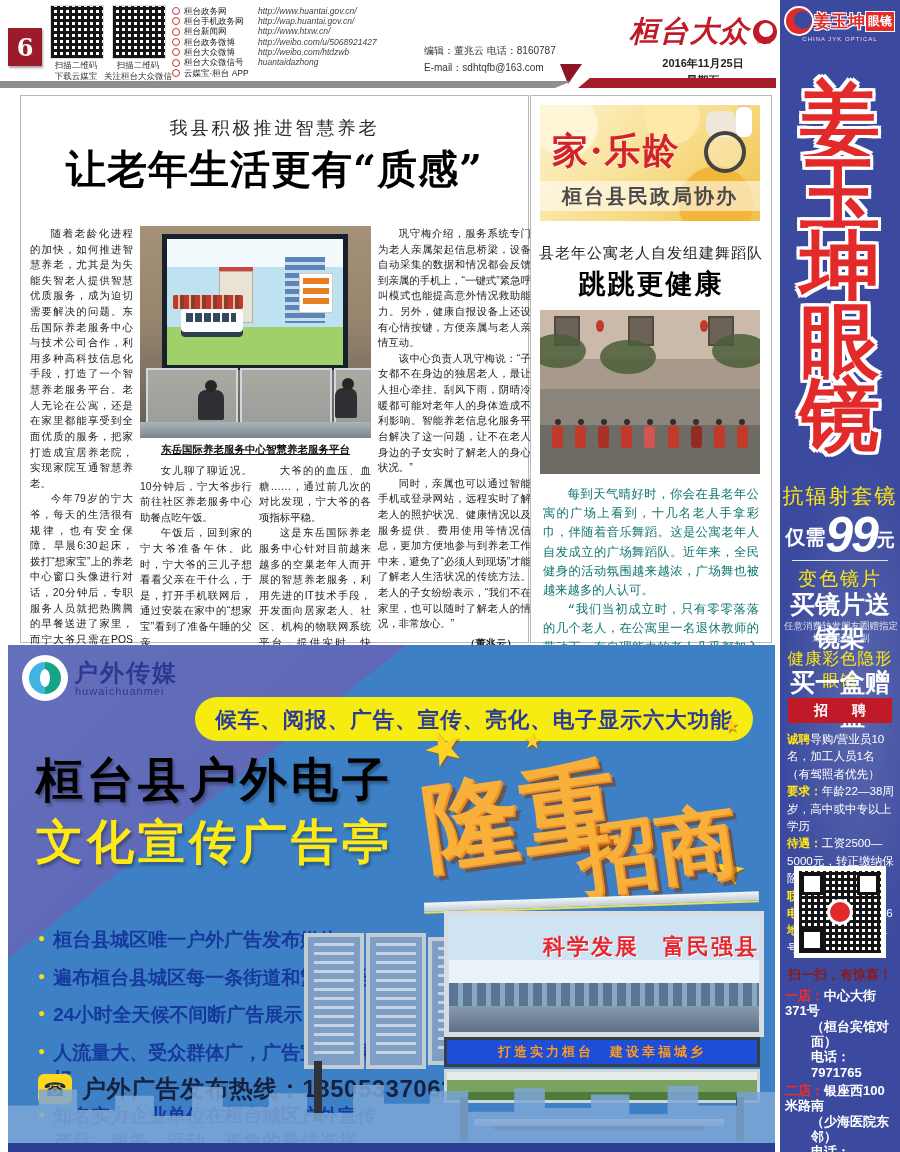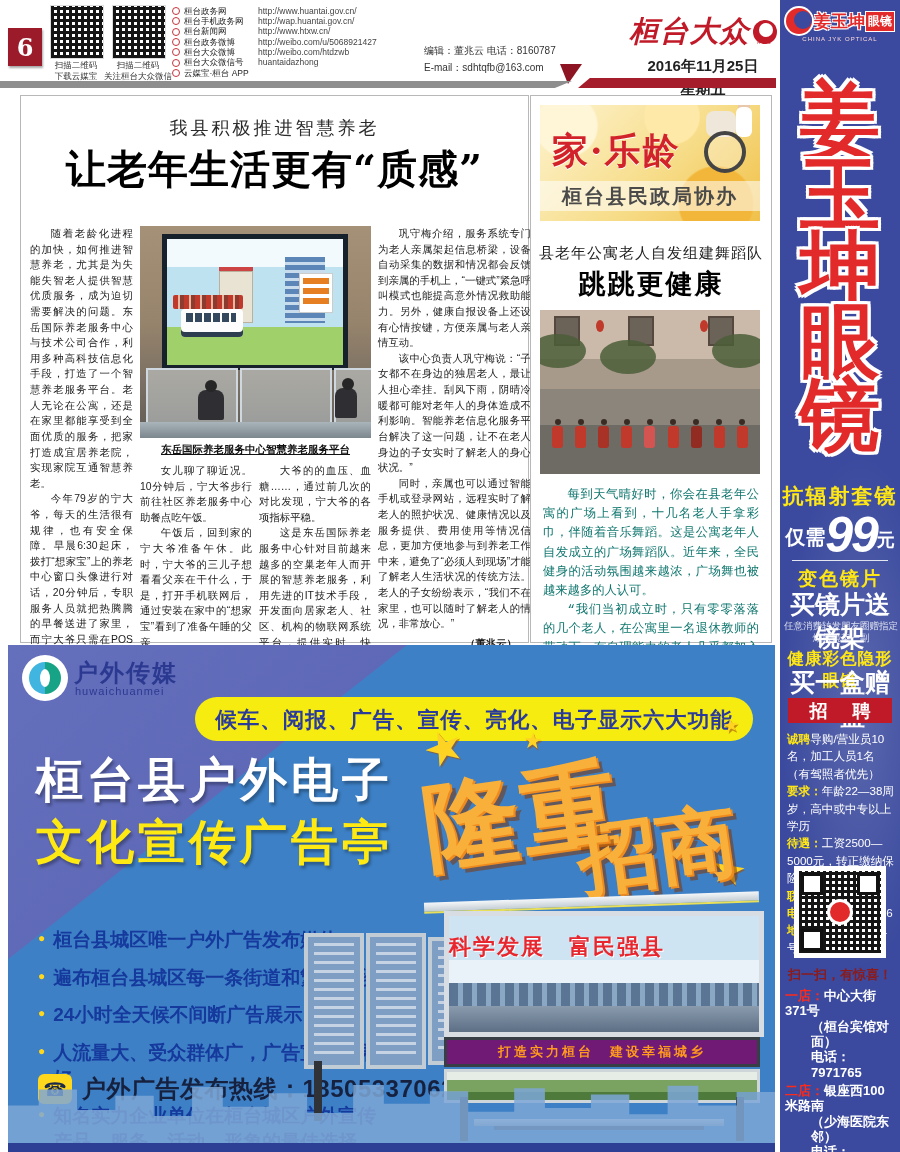--- a/index.html
+++ b/index.html
@@ -12,32 +12,32 @@
     font:bold 24px "DejaVu Serif",serif;display:flex;align-items:center;justify-content:center;box-shadow:1px 2px 2px rgba(0,0,0,.35);}
   .qrbox{width:52px;height:52px;background:#fff;border:1px solid #ddd;}
   .qr-pattern{width:100%;height:100%;
     background:repeating-linear-gradient(0deg,#151515 0 3px,transparent 3px 6px),
                repeating-linear-gradient(90deg,#151515 0 3px,#fff 3px 6px);}
   .qrcap{font-size:8.5px;color:#333;text-align:center;line-height:1.3;width:72px;}
   .weblinks{left:172px;top:6px;font-size:8.5px;color:#333;line-height:1;}
   .weblink{display:flex;align-items:center;height:10.3px;}
   .ring{width:6px;height:6px;border:1.2px solid #c5343c;border-radius:50%;margin-right:4px;flex:0 0 auto;}
   .wname{width:74px;color:#222;}
-  .wurl{color:#444;}
+  .wurl{color:#444;font-style:italic;}
   .editorblk{left:424px;top:42px;font-size:10px;color:#333;line-height:1.7;}
   .badge{left:497px;top:16px;width:122px;height:52px;border-radius:9px;
     background:linear-gradient(180deg,#b42433,#8d1423);display:flex;align-items:center;justify-content:center;
     color:#fff;font:bold 32px "DejaVu Serif",serif;letter-spacing:18px;text-indent:18px;box-shadow:1px 2px 3px rgba(0,0,0,.3);}
   .badge-tail{left:560px;top:64px;width:0;height:0;border-left:8px solid transparent;border-right:14px solid transparent;border-top:20px solid #8d1423;}
   .masthead{left:628px;top:12px;width:150px;text-align:center;}
   .mh-title{display:inline-block;color:#c01a28;font:bold italic 29px "DejaVu Serif",serif;letter-spacing:1px;vertical-align:middle;}
   .mh-logo{display:inline-block;width:24px;height:24px;border-radius:50%;background:#c01a28;position:relative;vertical-align:middle;margin-left:3px;}
   .mh-logo::after{content:"";position:absolute;left:6px;top:3px;width:14px;height:14px;border-radius:50%;background:#fff;}
   .mh-logo-sub{position:absolute;left:2px;bottom:-1px;font-size:4px;color:#c01a28;width:20px;text-align:center;letter-spacing:1px;}
-  .dateline{font-size:15px;color:#222;font-weight:bold;line-height:1.5;margin-top:3px;}
+  .dateline{font-size:11px;color:#222;font-weight:bold;line-height:1.5;margin-top:3px;}
   .rule-gray{left:0;top:81px;width:572px;height:7px;background:#8e8e8e;clip-path:polygon(0 0,100% 0,97% 100%,0 100%);}
   .rule-red{left:578px;top:78px;width:198px;height:10px;background:#a51d2b;clip-path:polygon(0 100%,6% 0,100% 0,100% 100%);}
 
   
   .main-box{left:20px;top:95px;width:507px;height:546px;border:1px solid #b8b8b8;background:#fff;}
   .kicker{position:absolute;left:0;right:0;top:20px;text-align:center;font-size:18px;color:#2b2b2b;letter-spacing:3px;}
   .headline{position:absolute;left:0;right:0;top:46px;text-align:center;color:#000;
     font:bold 40px "DejaVu Serif",serif;letter-spacing:1px;}
   .body-row{position:absolute;left:9px;right:9px;top:130px;bottom:8px;display:flex;gap:7px;}
   .ncol{font-size:10.4px;line-height:1.5;text-align:justify;color:#1b1b1b;}
@@ -106,21 +106,21 @@
   .ad{left:8px;top:645px;width:767px;height:507px;background:#3d80c6;overflow:hidden;}
   .ad-corner{position:absolute;inset:0;background:linear-gradient(135deg,#6570bd,#4f58a8);clip-path:polygon(0 0,52% 0,0 62%);}
   .ad-logo-circle{position:absolute;left:14px;top:10px;width:46px;height:46px;border-radius:50%;background:#fff;}
   .ad-logo-circle::after{content:"";position:absolute;left:7px;top:7px;width:32px;height:32px;border-radius:50%;
     background:conic-gradient(#17a385 0 50%,#3fb5e0 50% 100%);}
   .ad-logo-circle::before{content:"";position:absolute;left:18px;top:14px;width:10px;height:18px;border-radius:50%;background:#fff;z-index:2;}
   .ad-logo-text{position:absolute;left:66px;top:12px;color:#2b3990;font-weight:bold;font-size:24px;letter-spacing:2px;}
   .ad-logo-sub{position:absolute;left:67px;top:40px;color:#2b3990;font-size:11px;letter-spacing:1px;}
   .ad-pill{position:absolute;left:187px;top:52px;width:558px;height:44px;background:#f7ec0f;border-radius:24px;
     display:flex;align-items:center;justify-content:center;color:#2a3b9a;font-weight:bold;font-size:21.5px;letter-spacing:1px;}
-  .ad-t1{position:absolute;left:28px;top:104px;color:#ffffff;font-weight:bold;font-size:47px;letter-spacing:4px;text-shadow:2px 3px 3px rgba(0,0,0,.3);}
+  .ad-t1{position:absolute;left:28px;top:104px;color:#000000;font-weight:bold;font-size:47px;letter-spacing:4px;text-shadow:2px 3px 3px rgba(0,0,0,.3);}
   .ad-t2{position:absolute;left:28px;top:166px;color:#ffe913;font-weight:bold;font-size:47px;letter-spacing:4px;text-shadow:2px 3px 3px rgba(0,0,0,.3);}
   .ad-stamp{position:absolute;left:408px;top:70px;width:350px;height:230px;transform:rotate(-8deg);}
   .stamp-a{position:absolute;left:10px;top:28px;font-weight:bold;font-size:96px;color:#f9b03a;
     text-shadow:2px 2px 0 #ef8a1e,5px 6px 0 rgba(125,55,10,.55);letter-spacing:2px;font-family:"DejaVu Serif",serif;}
   .stamp-b{position:absolute;left:158px;top:92px;font-weight:bold;font-size:80px;color:#f9b03a;
     text-shadow:2px 2px 0 #ef8a1e,5px 6px 0 rgba(125,55,10,.55);font-family:"DejaVu Serif",serif;}
   .star{position:absolute;color:#ffd324;text-shadow:1px 2px 0 rgba(160,80,10,.6);}
   .st1{left:20px;top:-14px;font-size:46px;transform:rotate(-14deg);}
   .st2{left:120px;top:6px;font-size:22px;transform:rotate(12deg);}
   .st3{left:288px;top:150px;font-size:40px;transform:rotate(18deg);}
@@ -142,23 +142,23 @@
   .sh-roof{position:absolute;left:120px;top:0;width:335px;height:9px;background:linear-gradient(180deg,#f4f7f9,#c3cdd4);
     transform:rotate(-2deg);border-bottom:2px solid #e8df5a;}
   .sh-left-panel{position:absolute;top:36px;width:52px;height:128px;border:4px solid #c2ccd4;background:#7f9ec3;}
   .sh-left-panel::after{content:"";position:absolute;inset:6px;background:repeating-linear-gradient(180deg,rgba(255,255,255,.55) 0 3px,transparent 3px 9px);}
   .lp1{left:0;} .lp2{left:62px;} .lp3{left:124px;top:40px;height:120px;}
   .billboard{position:absolute;left:140px;top:14px;width:310px;height:116px;border:5px solid #d7dde2;
     background:linear-gradient(180deg,#cfe4f2 0 38%,#e8f2f8 38% 58%,#92afc9 58% 78%,#6f8ba8 78% 100%);}
   .bb-city{position:absolute;left:0;right:0;top:58%;height:22%;
     background:repeating-linear-gradient(90deg,rgba(60,85,120,.65) 0 9px,rgba(130,160,190,.5) 9px 14px);}
   .bb-road{position:absolute;left:0;right:0;bottom:0;height:22%;background:linear-gradient(180deg,#8a9bae,#5d6f85);}
-  .bb-text{position:absolute;left:0;right:0;top:16px;text-align:left;color:#e8262d;font-weight:bold;font-size:22px;
+  .bb-text{position:absolute;left:0;right:0;top:16px;text-align:right;color:#e8262d;font-weight:bold;font-size:22px;
     letter-spacing:2px;text-shadow:1px 1px 0 #fff;}
-  .led{position:absolute;left:140px;top:140px;width:310px;height:24px;background:#701a75;border:3px solid #383e45;
+  .led{position:absolute;left:140px;top:140px;width:310px;height:24px;background:#1d4ed8;border:3px solid #383e45;
     display:flex;align-items:center;justify-content:center;color:#ff9a1e;font-weight:bold;font-size:13px;
     letter-spacing:3px;font-family:Liberation Sans, sans-serif;}
   .panorama{position:absolute;left:140px;top:172px;width:310px;height:28px;border:3px solid #cfd6da;
     background:linear-gradient(180deg,#e6ede6 0 30%,#7aa361 30% 70%,#4e7a3c 70% 100%);}
   .sh-leg{position:absolute;top:200px;width:8px;height:44px;background:#2f3338;}
   .leg1{left:156px;} .leg2{left:432px;} .leg3{left:10px;top:164px;height:60px;}
   .bench{position:absolute;left:170px;top:222px;width:250px;height:7px;background:linear-gradient(180deg,#e2e8ec,#9aa6ae);}
   .bench::after{content:"";position:absolute;left:20px;top:7px;width:210px;height:4px;background:#394048;}
 
   
@@ -169,35 +169,35 @@
   .sb-moon{display:inline-block;width:26px;height:26px;border-radius:50%;background:#e32a2a;position:relative;vertical-align:middle;box-shadow:0 0 0 2px #fff;}
   .sb-moon::after{content:"";position:absolute;left:8px;top:3px;width:18px;height:18px;border-radius:50%;background:#3b4a9e;}
   .sb-logo-main{display:inline-block;vertical-align:middle;color:#e32a2a;font-weight:bold;font-size:17px;margin-left:2px;
     text-shadow:-1px -1px 0 #fff,1px -1px 0 #fff,-1px 1px 0 #fff,1px 1px 0 #fff;}
   .sb-logo-badge{display:inline-block;vertical-align:middle;background:#e32a2a;color:#fff;font-weight:bold;font-size:12px;
     padding:1px 2px;margin-left:1px;box-shadow:0 0 0 1px #fff;}
   .sb-logo-sub{font-size:6px;color:#ffd9d9;letter-spacing:1px;margin-top:2px;}
   .sb-vert{position:absolute;left:0;right:0;top:84px;text-align:center;}
   .sb-vert div{font-weight:bold;font-size:80px;line-height:.92;color:#e32a2a;font-family:"DejaVu Sans",sans-serif;
     text-shadow:-3px -3px 0 #fff,3px -3px 0 #fff,-3px 3px 0 #fff,3px 3px 0 #fff,0 -3px 0 #fff,0 3px 0 #fff,-3px 0 0 #fff,3px 0 0 #fff;}
-  .sb-yellow{position:absolute;left:0;right:0;text-align:center;color:#ffe715;font-weight:bold;}
+  .sb-yellow{position:absolute;left:0;right:0;text-align:center;color:#ffe715;font-weight:normal;}
   .sb-white-big{position:absolute;left:0;right:0;text-align:center;color:#fff;font-weight:bold;}
   .o1t{top:482px;font-size:21px;letter-spacing:2px;}
   .o1p{top:506px;}
   .o1p .pre{font-size:20px;font-weight:bold;color:#fff;vertical-align:8px;}
   .o1p .num{font-size:50px;font-weight:bold;font-style:italic;color:#fff;letter-spacing:-2px;}
   .o1p .suf{font-size:18px;font-weight:bold;color:#fff;vertical-align:6px;}
   .sb-div{position:absolute;left:12px;right:12px;top:560px;border-top:1px solid rgba(255,255,255,.85);}
   .o2t{top:566px;font-size:19px;letter-spacing:2px;}
   .o2m{top:588px;font-size:25px;letter-spacing:0px;}
   .o2n{position:absolute;left:4px;right:2px;top:620px;color:rgba(255,255,255,.8);font-size:9.5px;line-height:1.3;text-align:center;}
   .o3t{top:648px;font-size:16.5px;letter-spacing:1px;}
   .o3m{top:666px;font-size:25px;}
   .recruit-title{position:absolute;left:8px;right:8px;top:698px;height:25px;background:#c01a28;color:#fff;
-    display:flex;align-items:center;justify-content:center;font-weight:bold;font-size:18px;letter-spacing:10px;text-indent:10px;}
+    display:flex;align-items:center;justify-content:center;font-weight:bold;font-size:14px;letter-spacing:10px;text-indent:10px;}
   .recruit{position:absolute;left:7px;right:5px;top:730px;color:#fff;font-size:11.6px;line-height:1.5;}
   .recruit .lab{color:#ffe715;font-weight:bold;}
   .sb-qr{position:absolute;left:14px;top:866px;width:92px;height:92px;background:#fff;padding:5px;box-sizing:border-box;}
   .sb-qr .qr-pattern{position:relative;}
   .sb-qr-dot{position:absolute;left:36px;top:36px;width:20px;height:20px;border-radius:50%;background:#e32a2a;box-shadow:0 0 0 3px #fff;}
   .fp{position:absolute;width:16px;height:16px;border:3px solid #111;background:#fff;}
   .fpa{left:2px;top:2px;} .fpb{right:2px;top:2px;} .fpc{left:2px;bottom:2px;}
   .sb-qr-cap{position:absolute;left:0;right:0;top:966px;text-align:center;color:#8c1a1a;font-weight:bold;font-size:13px;}
   .stores{position:absolute;left:5px;right:3px;top:988px;}
   .store{margin-bottom:3px;font-weight:bold;font-size:13px;line-height:1.18;}

